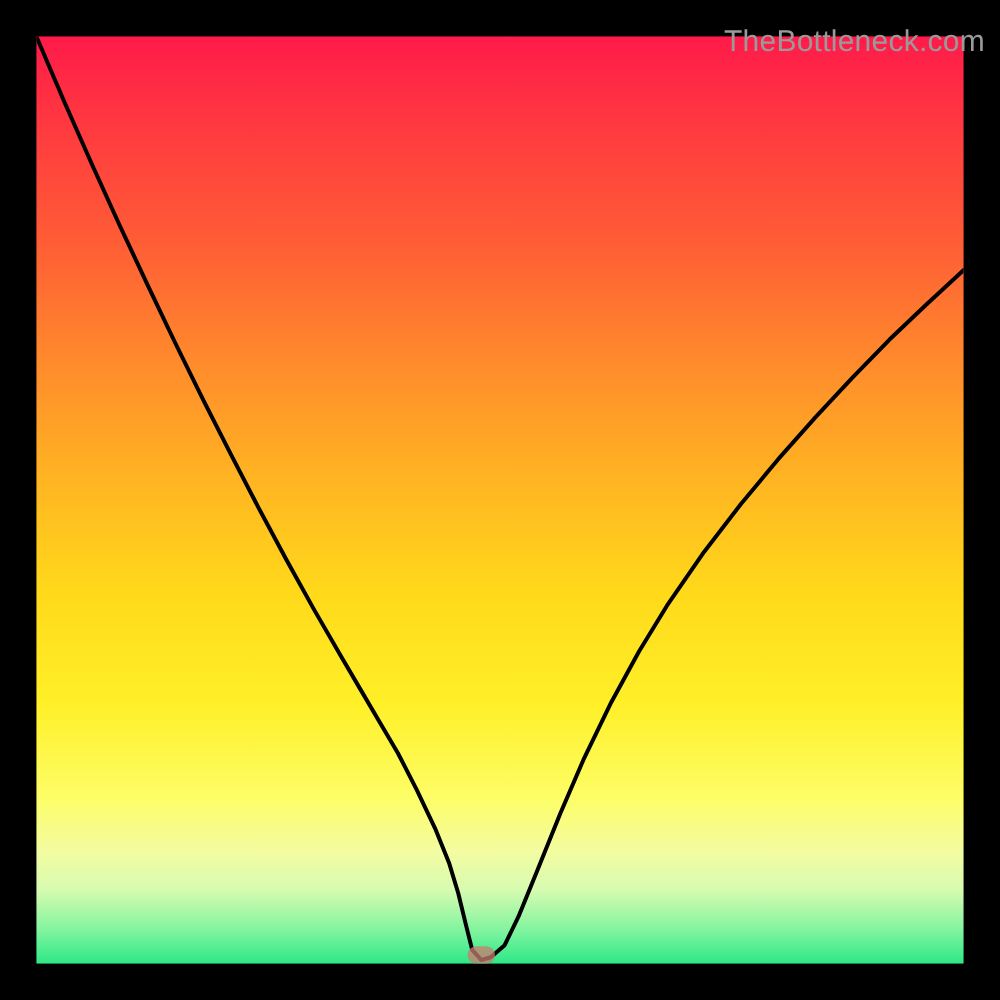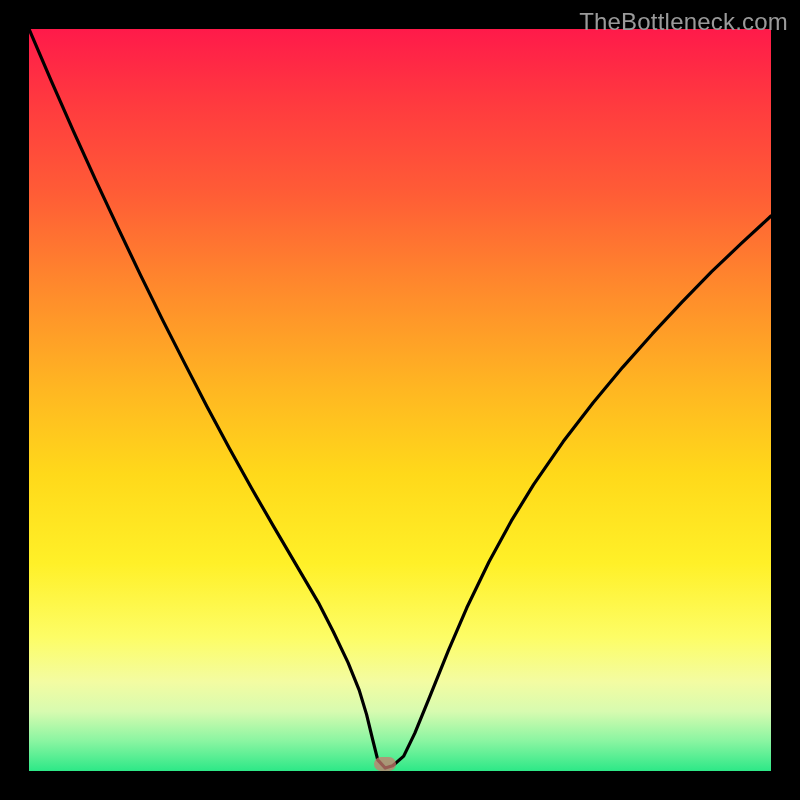--- a/index.html
+++ b/index.html
@@ -32,21 +32,21 @@
       #fff028 72%,
       #fdfd66 82%,
       #f3fca2 88%,
       #d7fbb0 92%,
       #89f5a1 96%,
       #2de887 100%
     );
   }
   .watermark {
     position: absolute;
-    top: 8px;
+    top: 20px;
     right: 12px;
     color: #9a9a9a;
     font-size: 24px;
     letter-spacing: 0.2px;
     user-select: none;
   }
   svg.curve {
     position: absolute;
     inset: 0;
   }

